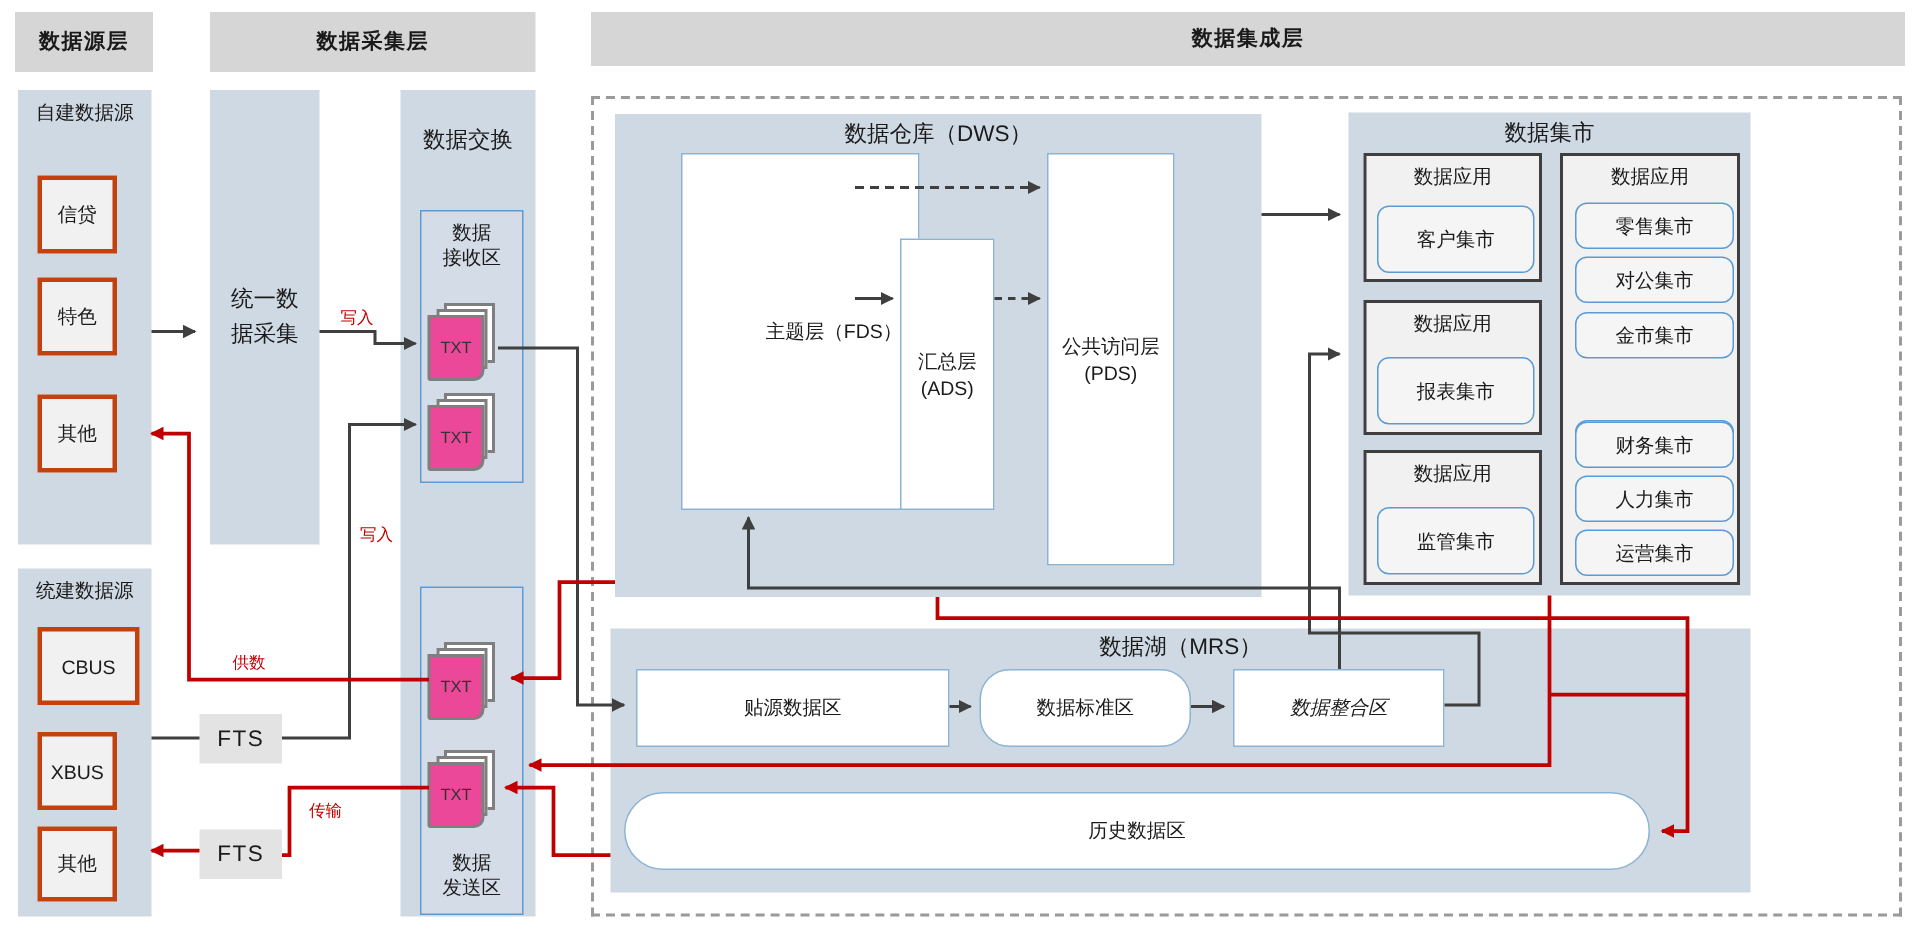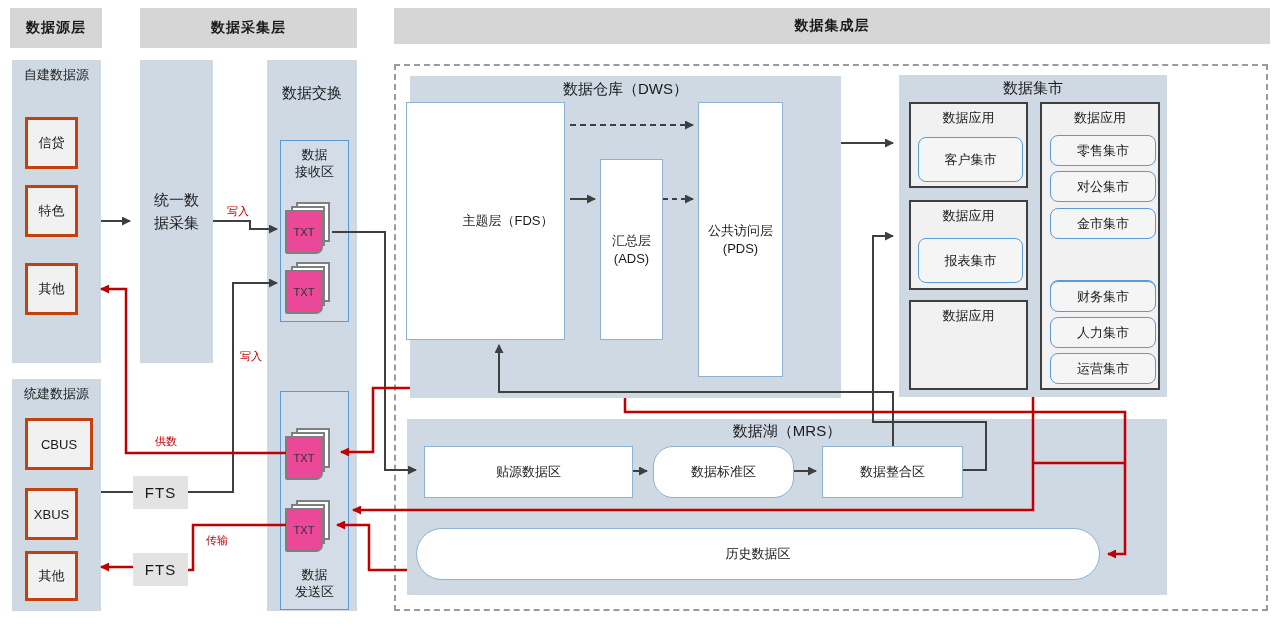--- a/index.html
+++ b/index.html
@@ -100,57 +100,58 @@
     <span class="pg pg3"></span>
     <span class="pg pg2"></span>
     <span class="pg front">TXT</span>
   </div>
 
   <div class="abs dashed-frame" style="left:394px;top:64px;width:874px;height:547px;"></div>
 
   <div class="abs panel" style="left:410px;top:76px;width:431px;height:322px;">
     <div class="panel-title big-title" style="top:4px;">数据仓库（DWS）</div>
   </div>
-  <div class="abs wbox" style="left:406px;top:102px;width:159px;height:238px;padding-left:45px;">主题层（FDS）</div>
+  <div class="abs wbox" style="left:454px;top:102px;width:159px;height:238px;padding-left:45px;">主题层（FDS）</div>
   <div class="abs wbox" style="left:600px;top:159px;width:63px;height:181px;">汇总层
 (ADS)</div>
   <div class="abs wbox" style="left:698px;top:102px;width:85px;height:275px;">公共访问层
 (PDS)</div>
 
   <div class="abs panel" style="left:899px;top:75px;width:268px;height:322px;">
     <div class="panel-title big-title" style="top:4px;">数据集市</div>
   </div>
   <div class="abs appbox" style="left:909px;top:102px;width:119px;height:86px;">
     <div class="appbox-title">数据应用</div>
     <div class="pill" style="left:7px;top:33px;width:103px;height:43px;">客户集市</div>
   </div>
   <div class="abs appbox" style="left:909px;top:200px;width:119px;height:90px;">
     <div class="appbox-title">数据应用</div>
     <div class="pill" style="left:7px;top:36px;width:103px;height:43px;">报表集市</div>
   </div>
   <div class="abs appbox" style="left:909px;top:300px;width:119px;height:90px;">
     <div class="appbox-title">数据应用</div>
+    <div class="pill" style="left:7px;top:36px;width:103px;height:43px;">监管集市</div>
   </div>
   <div class="abs appbox" style="left:1040px;top:102px;width:120px;height:288px;">
     <div class="appbox-title">数据应用</div>
     <div class="pill" style="left:8px;top:31px;width:104px;height:29px;">零售集市</div>
     <div class="pill" style="left:8px;top:67px;width:104px;height:29px;">对公集市</div>
     <div class="pill" style="left:8px;top:104px;width:104px;height:29px;">金市集市</div>
     <div class="pill" style="left:8px;top:140px;width:104px;height:29px;margin-top:36px;">风险集市</div>
     <div class="pill" style="left:8px;top:177px;width:104px;height:29px;">财务集市</div>
     <div class="pill" style="left:8px;top:213px;width:104px;height:29px;">人力集市</div>
     <div class="pill" style="left:8px;top:249px;width:104px;height:29px;">运营集市</div>
   </div>
 
   <div class="abs panel" style="left:407px;top:419px;width:760px;height:176px;">
     <div class="panel-title big-title" style="top:3px;">数据湖（MRS）</div>
   </div>
   <div class="abs wbox" style="left:424px;top:446px;width:209px;height:52px;">贴源数据区</div>
   <div class="abs wbox" style="left:653px;top:446px;width:141px;height:52px;border-radius:20px;">数据标准区</div>
-  <div class="abs wbox" style="left:822px;top:446px;width:141px;height:52px;">数据整合区</div>
+  <div class="abs wbox" style="left:822px;top:446px;width:141px;height:52px;font-style:italic;">数据整合区</div>
   <div class="abs wbox" style="left:416px;top:528px;width:684px;height:52px;border-radius:26px;">历史数据区</div>
 
   <svg class="wires" width="1280" height="627" viewBox="0 0 1280 627">
     <defs>
       <marker id="ab" markerWidth="10" markerHeight="9" refX="8" refY="4.5" orient="auto" markerUnits="userSpaceOnUse">
         <path d="M0,0 L9,4.5 L0,9 z" fill="#3f3f3f"></path>
       </marker>
       <marker id="ar" markerWidth="10" markerHeight="9" refX="8" refY="4.5" orient="auto" markerUnits="userSpaceOnUse">
         <path d="M0,0 L9,4.5 L0,9 z" fill="#c00000"></path>
       </marker>

